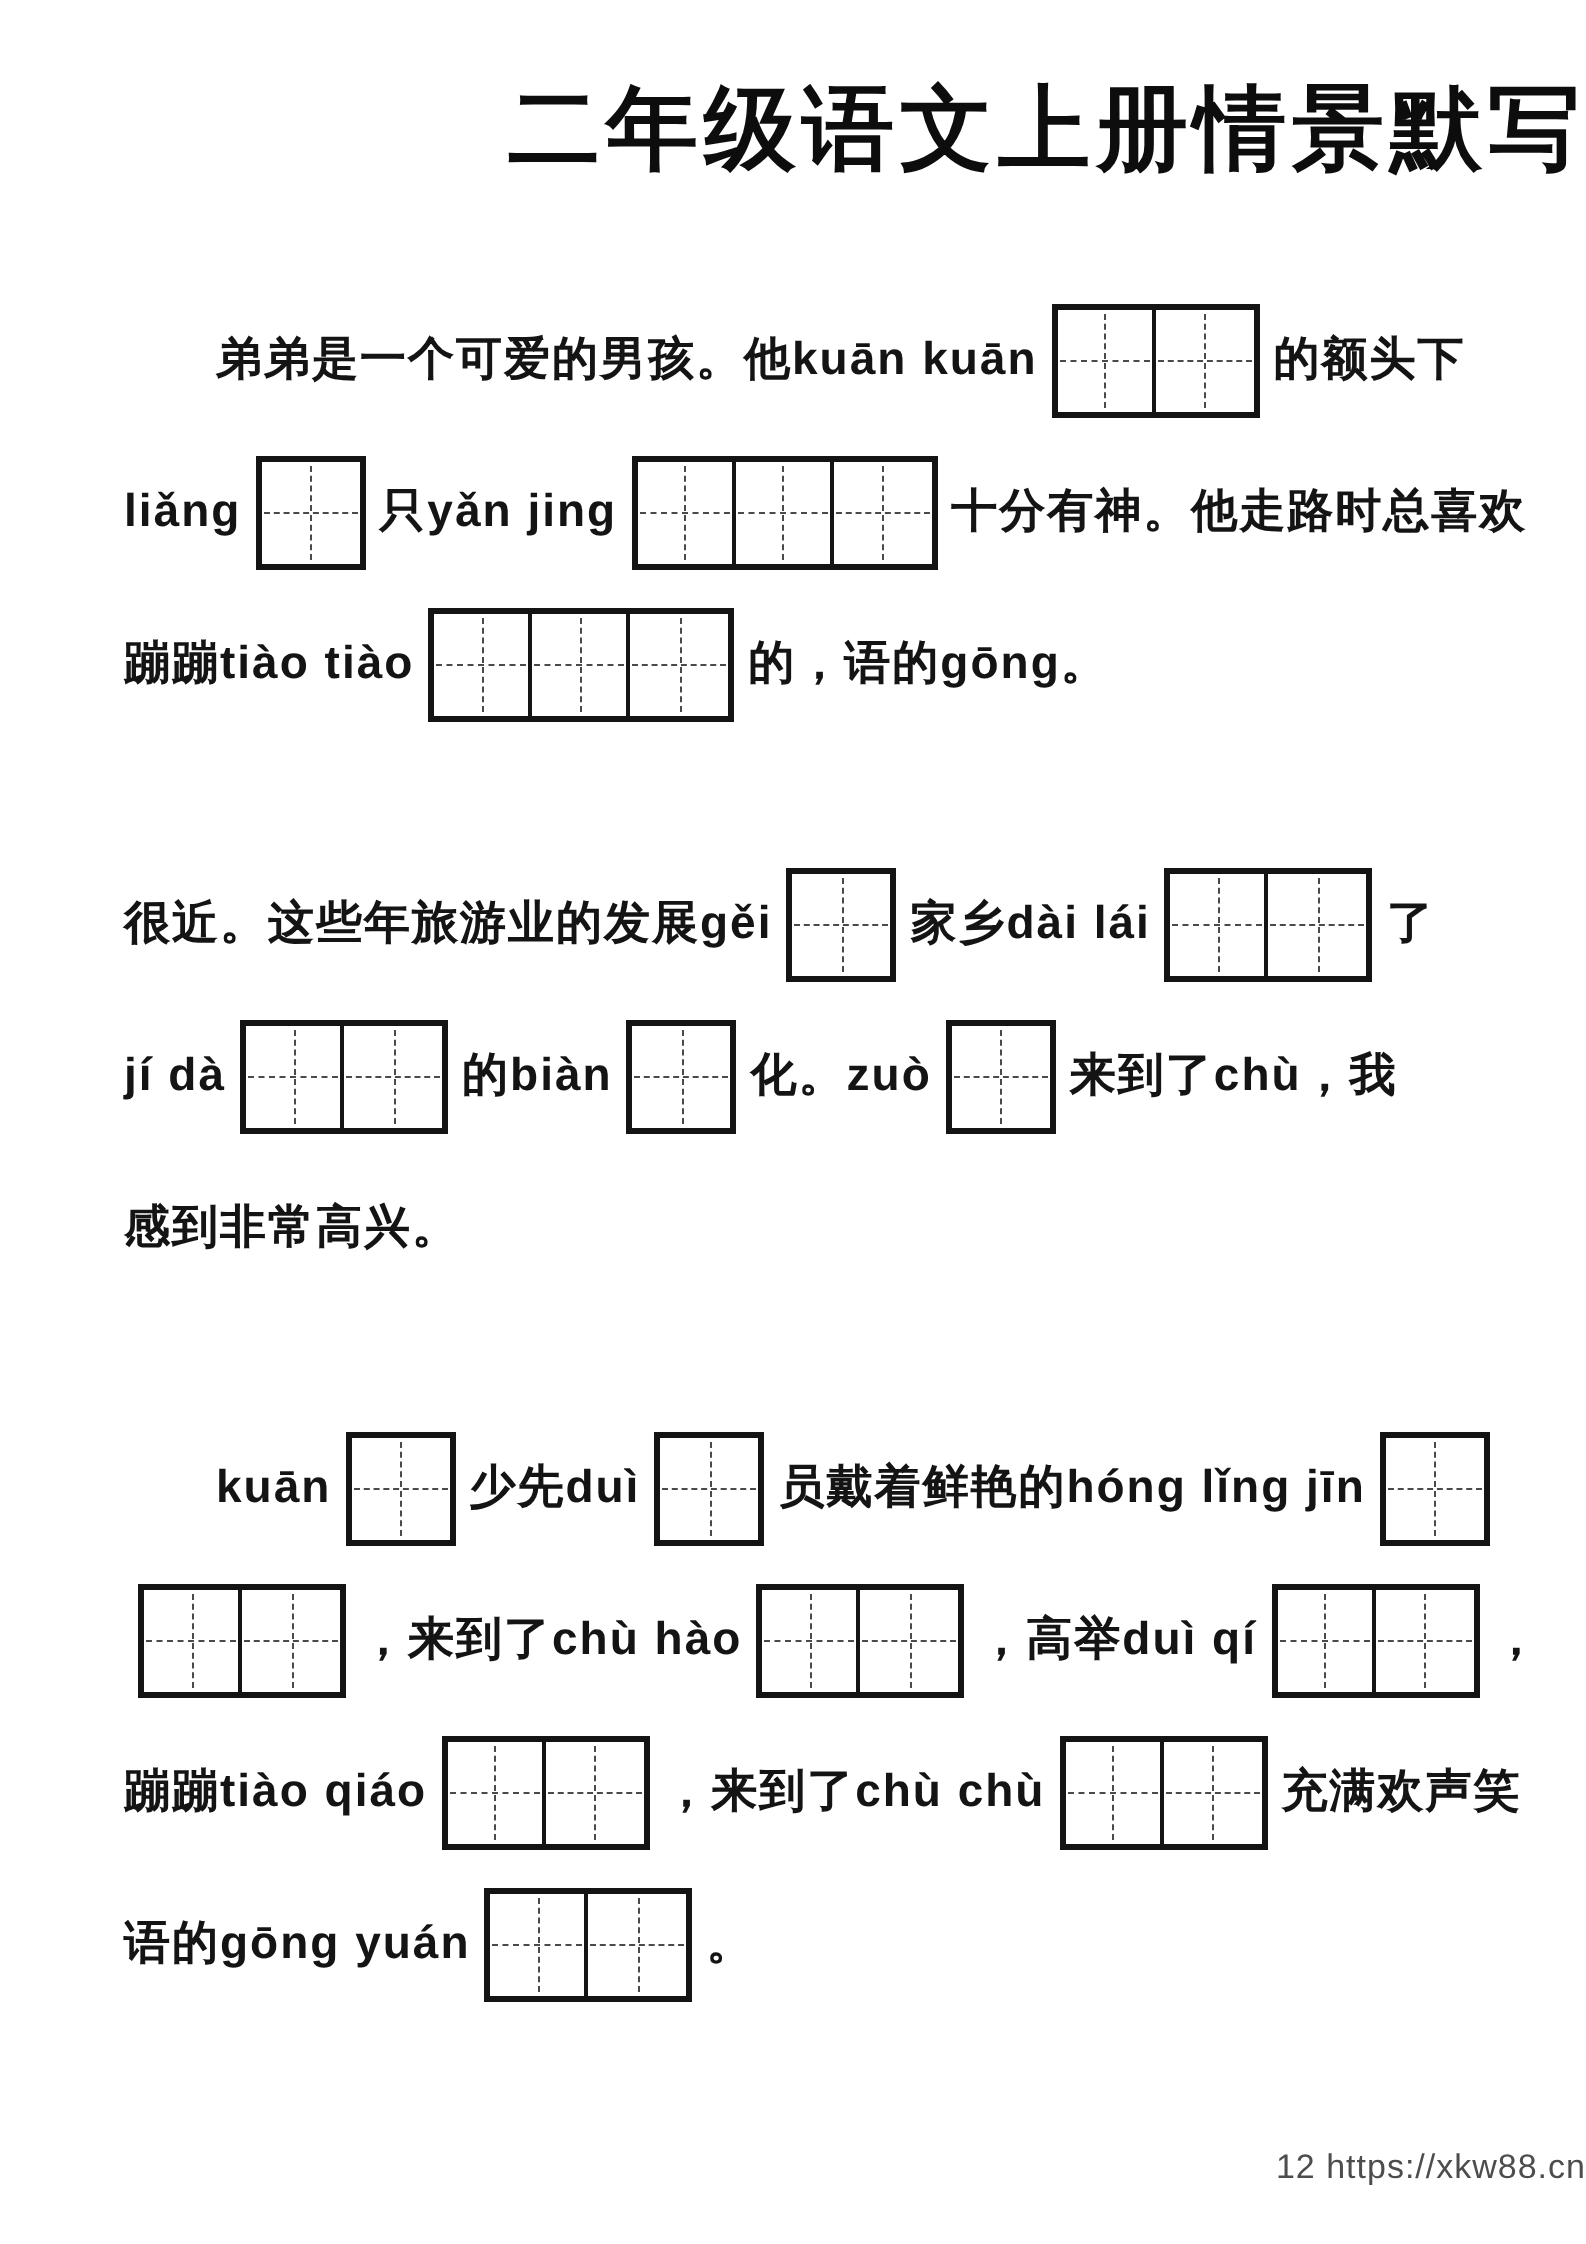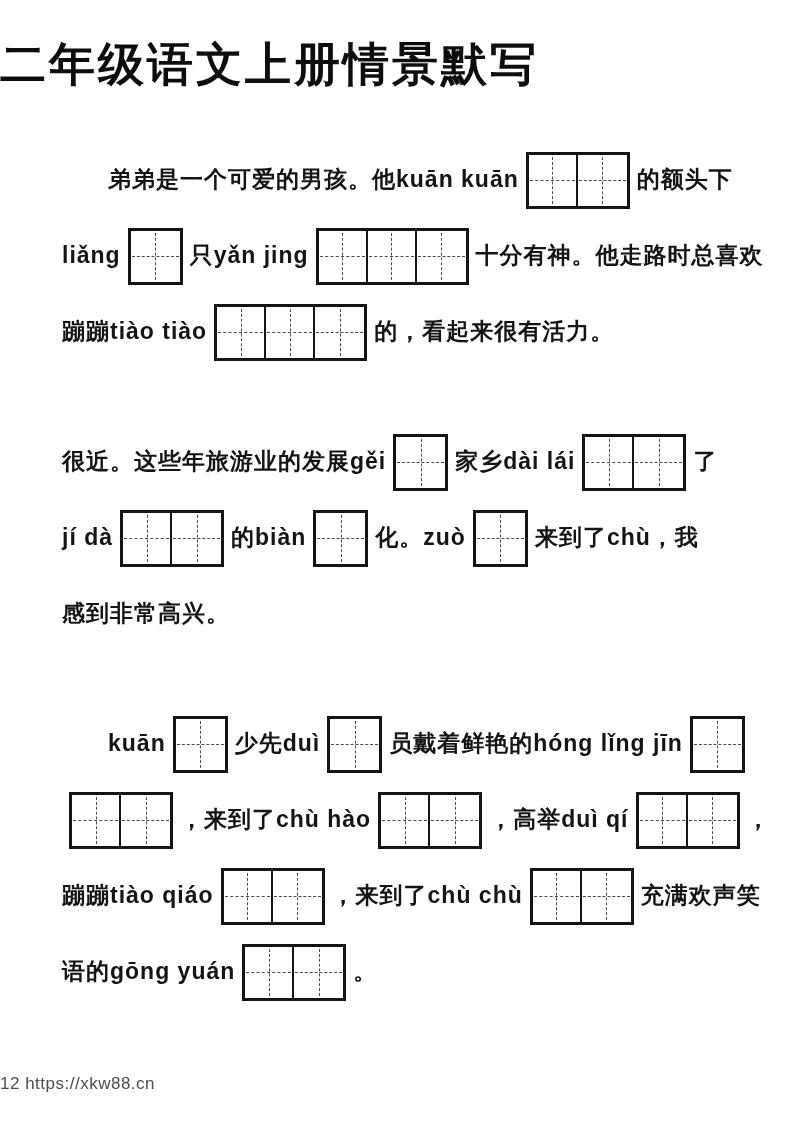--- a/index.html
+++ b/index.html
@@ -11,21 +11,21 @@
     position: relative;
     overflow: hidden;
   }
   .page {
     width: 793px;
     height: 1122px;
     background: #ffffff;
     position: relative;
   }
   .page-title {
-    text-align: left;
+    text-align: right;
     font-size: 46px;
     font-weight: 900;
     letter-spacing: 3px;
     color: #0d0d0d;
     padding-top: 34px;
     margin-bottom: 46px;
     font-family: "Liberation Sans", "DejaVu Sans", sans-serif;
   }
   .worksheet-body {
     padding: 0 62px;
@@ -79,21 +79,21 @@
     top: 50%;
     left: 1px;
     right: 1px;
     border-top: 1.5px dashed #4a4a4a;
   }
   .page-footer {
     position: absolute;
     bottom: 28px;
     left: 0;
     width: 100%;
-    text-align: left;
+    text-align: right;
     font-size: 17px;
     color: #4d4d4d;
     letter-spacing: 0.5px;
   }
 </style>
 </head>
 <body>
 
 <div class="page">
   <h1 class="page-title">二年级语文上册情景默写</h1>
@@ -120,21 +120,21 @@
           </span>
           <span class="seg-text">十分有神。他走路时总喜欢</span>
         </div>
         <div class="line">
           <span class="seg-text">蹦蹦tiào tiào</span>
           <span class="box-group">
             <span class="box-cell"></span>
             <span class="box-cell"></span>
             <span class="box-cell"></span>
           </span>
-          <span class="seg-text">的，看起来很有活力。</span>
+          <span class="seg-text">的，语的gōng。</span>
         </div>
       </div>
       <div class="paragraph">
         <div class="line">
           <span class="seg-text">很近。这些年旅游业的发展gěi</span>
           <span class="box-group">
             <span class="box-cell"></span>
           </span>
           <span class="seg-text">家乡dài lái</span>
           <span class="box-group">

